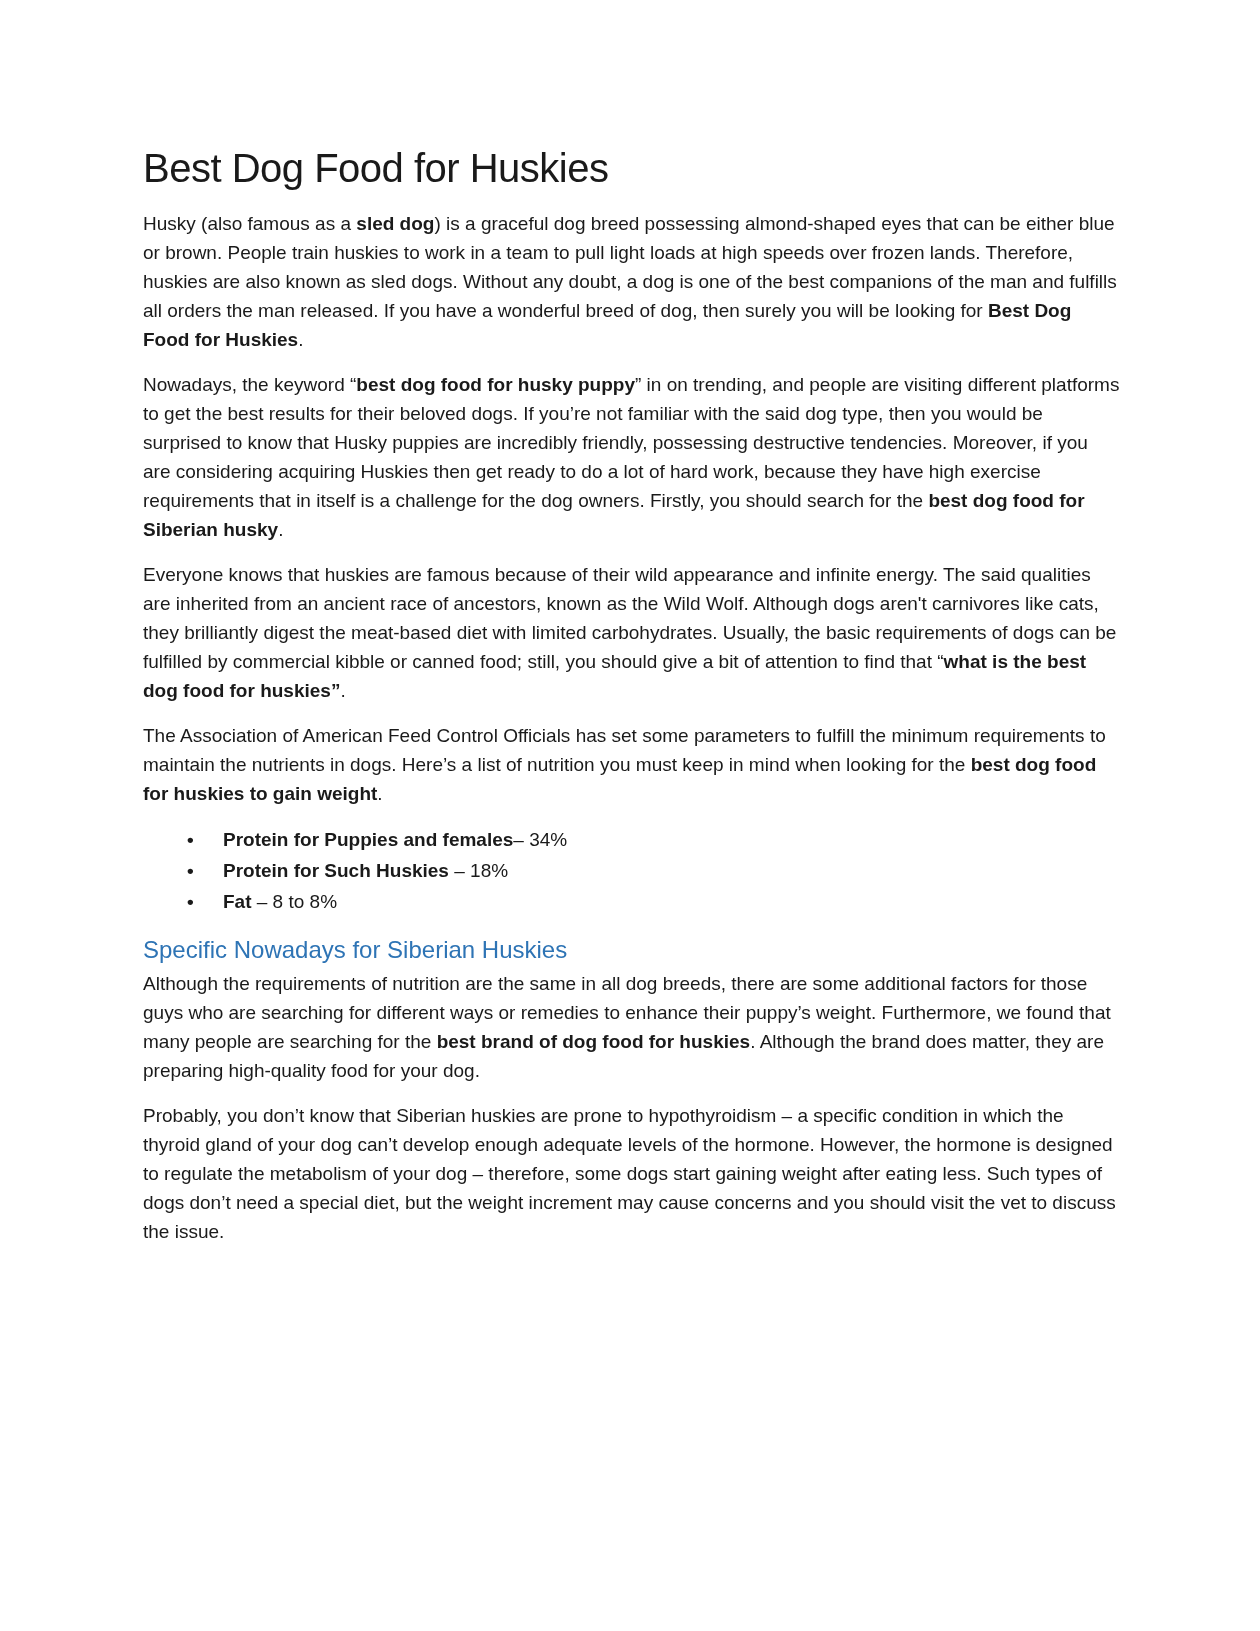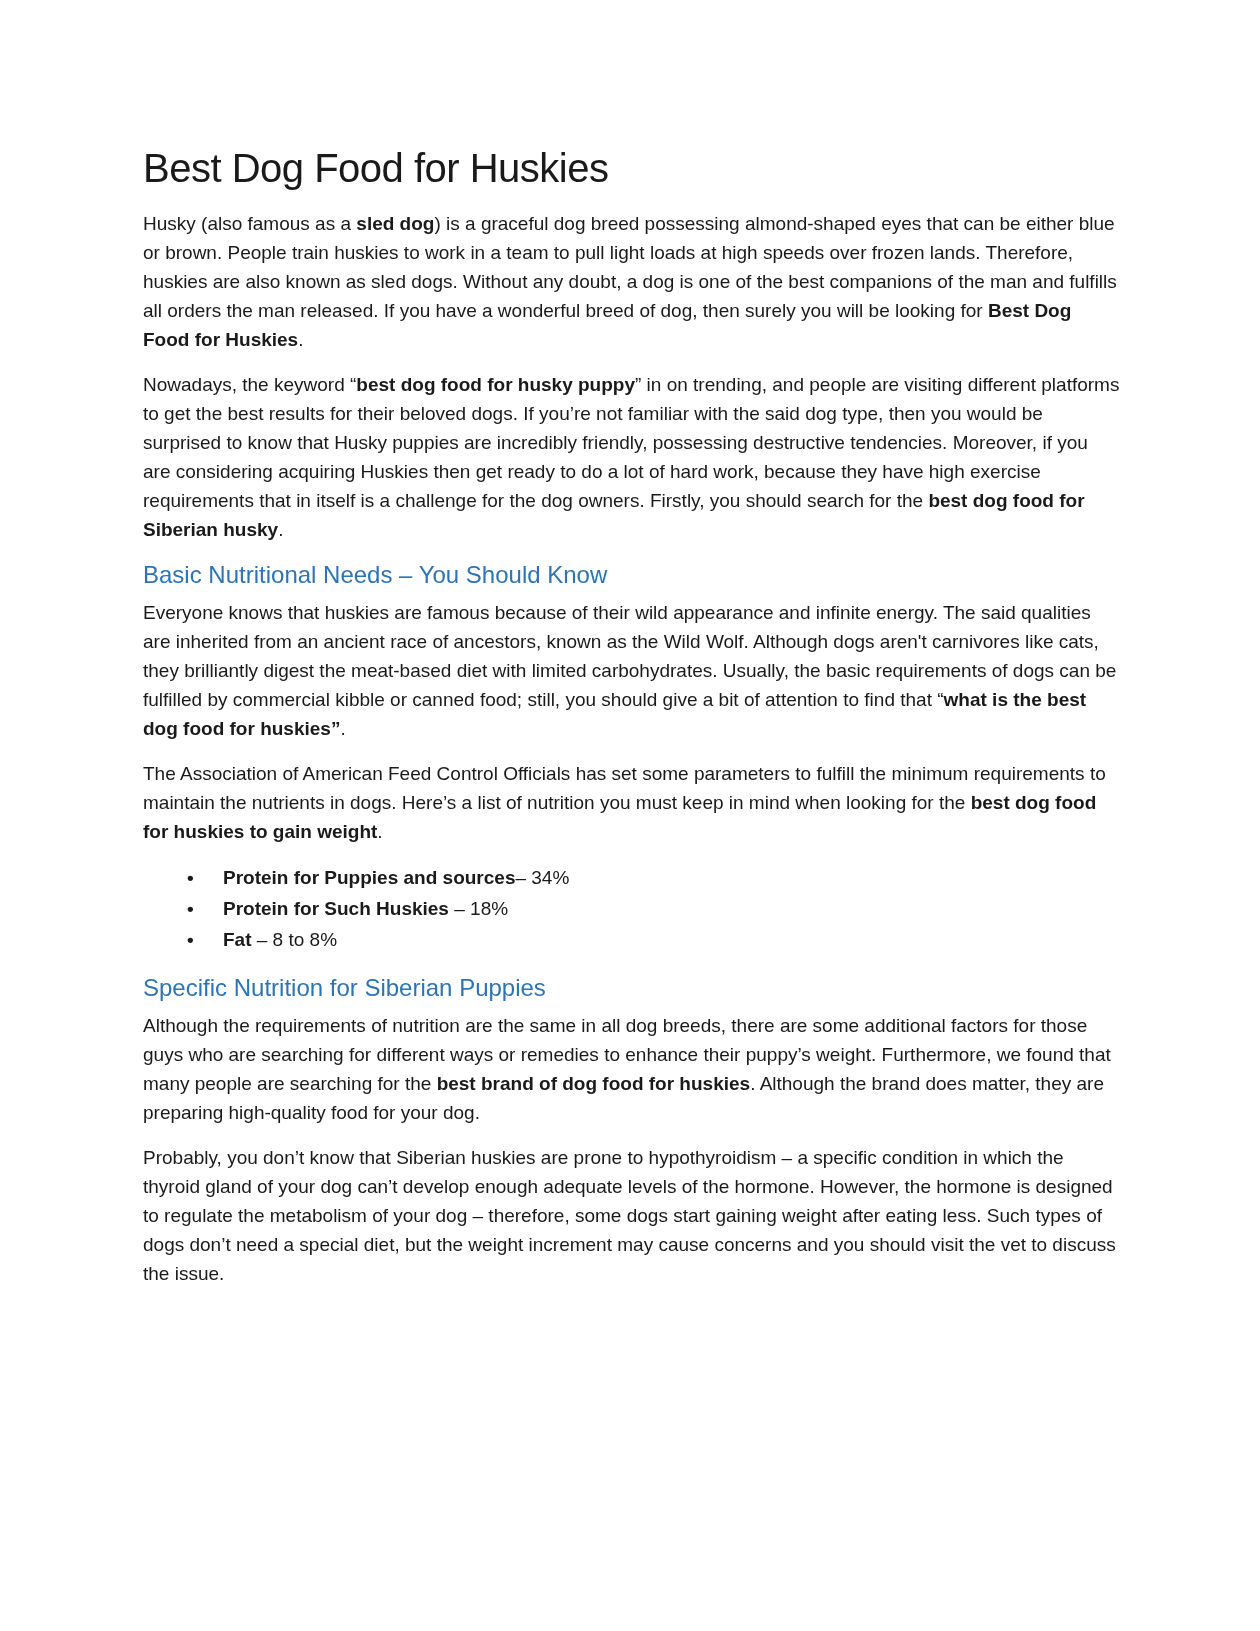--- a/index.html
+++ b/index.html
@@ -26,21 +26,21 @@
     font-size: 40px;
     line-height: 48px;
     font-weight: 400;
     letter-spacing: -0.5px;
     color: #1a1a1a;
     margin: 0 0 17px 0;
   }
   p.body-par {
     font-size: 19px;
     line-height: 29px;
-    margin: 8px 0 16px 0;
+    margin: 0 0 16px 0;
   }
   h2.section-heading {
     font-size: 24px;
     line-height: 30px;
     font-weight: 400;
     color: #2E74B5;
     margin: 6px 0 4px 0;
   }
   .b {
     font-weight: 700;
@@ -70,42 +70,41 @@
 
 <div class="page">
   <div class="content">
 
     <h1 class="doc-title">Best Dog Food for Huskies</h1>
 
     <p class="body-par"><span>Husky (also famous as a </span><span class="b">sled dog</span><span>) is a graceful dog breed possessing almond-shaped eyes that can be either blue or brown. People train huskies to work in a team to pull light loads at high speeds over frozen lands. Therefore, huskies are also known as sled dogs. Without any doubt, a dog is one of the best companions of the man and fulfills all orders the man released. If you have a wonderful breed of dog, then surely you will be looking for </span><span class="b">Best Dog Food for Huskies</span><span>.</span></p>
 
     <p class="body-par"><span>Nowadays, the keyword “</span><span class="b">best dog food for husky puppy</span><span>” in on trending, and people are visiting different platforms to get the best results for their beloved dogs. If you’re not familiar with the said dog type, then you would be surprised to know that Husky puppies are incredibly friendly, possessing destructive tendencies. Moreover, if you are considering acquiring Huskies then get ready to do a lot of hard work, because they have high exercise requirements that in itself is a challenge for the dog owners. Firstly, you should search for the </span><span class="b">best dog food for Siberian husky</span><span>.</span></p>
 
-    <h2 class="section-heading">Basic Nutritional Needs – You Should Know</h2>
 
     <p class="body-par"><span>Everyone knows that huskies are famous because of their wild appearance and infinite energy. The said qualities are inherited from an ancient race of ancestors, known as the Wild Wolf. Although dogs aren't carnivores like cats, they brilliantly digest the meat-based diet with limited carbohydrates. Usually, the basic requirements of dogs can be fulfilled by commercial kibble or canned food; still, you should give a bit of attention to find that “</span><span class="b">what is the best dog food for huskies”</span><span>.</span></p>
 
     <p class="body-par"><span>The Association of American Feed Control Officials has set some parameters to fulfill the minimum requirements to maintain the nutrients in dogs. Here’s a list of nutrition you must keep in mind when looking for the </span><span class="b">best dog food for huskies to gain weight</span><span>.</span></p>
 
     <ul class="doc-list">
       <li>
         <span class="bullet">•</span>
-        <span class="li-text"><span class="b">Protein for Puppies and sources</span><span>– 34%</span></span>
+        <span class="li-text"><span class="b">Protein for Puppies and females</span><span>– 34%</span></span>
       </li>
       <li>
         <span class="bullet">•</span>
         <span class="li-text"><span class="b">Protein for Such Huskies</span><span> – 18%</span></span>
       </li>
       <li>
         <span class="bullet">•</span>
         <span class="li-text"><span class="b">Fat</span><span> – 8 to 8%</span></span>
       </li>
     </ul>
 
 
-    <h2 class="section-heading">Specific Nutrition for Siberian Puppies</h2>
+    <h2 class="section-heading">Specific Nowadays for Siberian Huskies</h2>
 
     <p class="body-par"><span>Although the requirements of nutrition are the same in all dog breeds, there are some additional factors for those guys who are searching for different ways or remedies to enhance their puppy’s weight. Furthermore, we found that many people are searching for the </span><span class="b">best brand of dog food for huskies</span><span>. Although the brand does matter, they are preparing high-quality food for your dog.</span></p>
 
     <p class="body-par"><span>Probably, you don’t know that Siberian huskies are prone to hypothyroidism – a specific condition in which the thyroid gland of your dog can’t develop enough adequate levels of the hormone. However, the hormone is designed to regulate the metabolism of your dog – therefore, some dogs start gaining weight after eating less. Such types of dogs don’t need a special diet, but the weight increment may cause concerns and you should visit the vet to discuss the issue.</span></p>
 
   </div>
 </div>
 
 </body></html>

